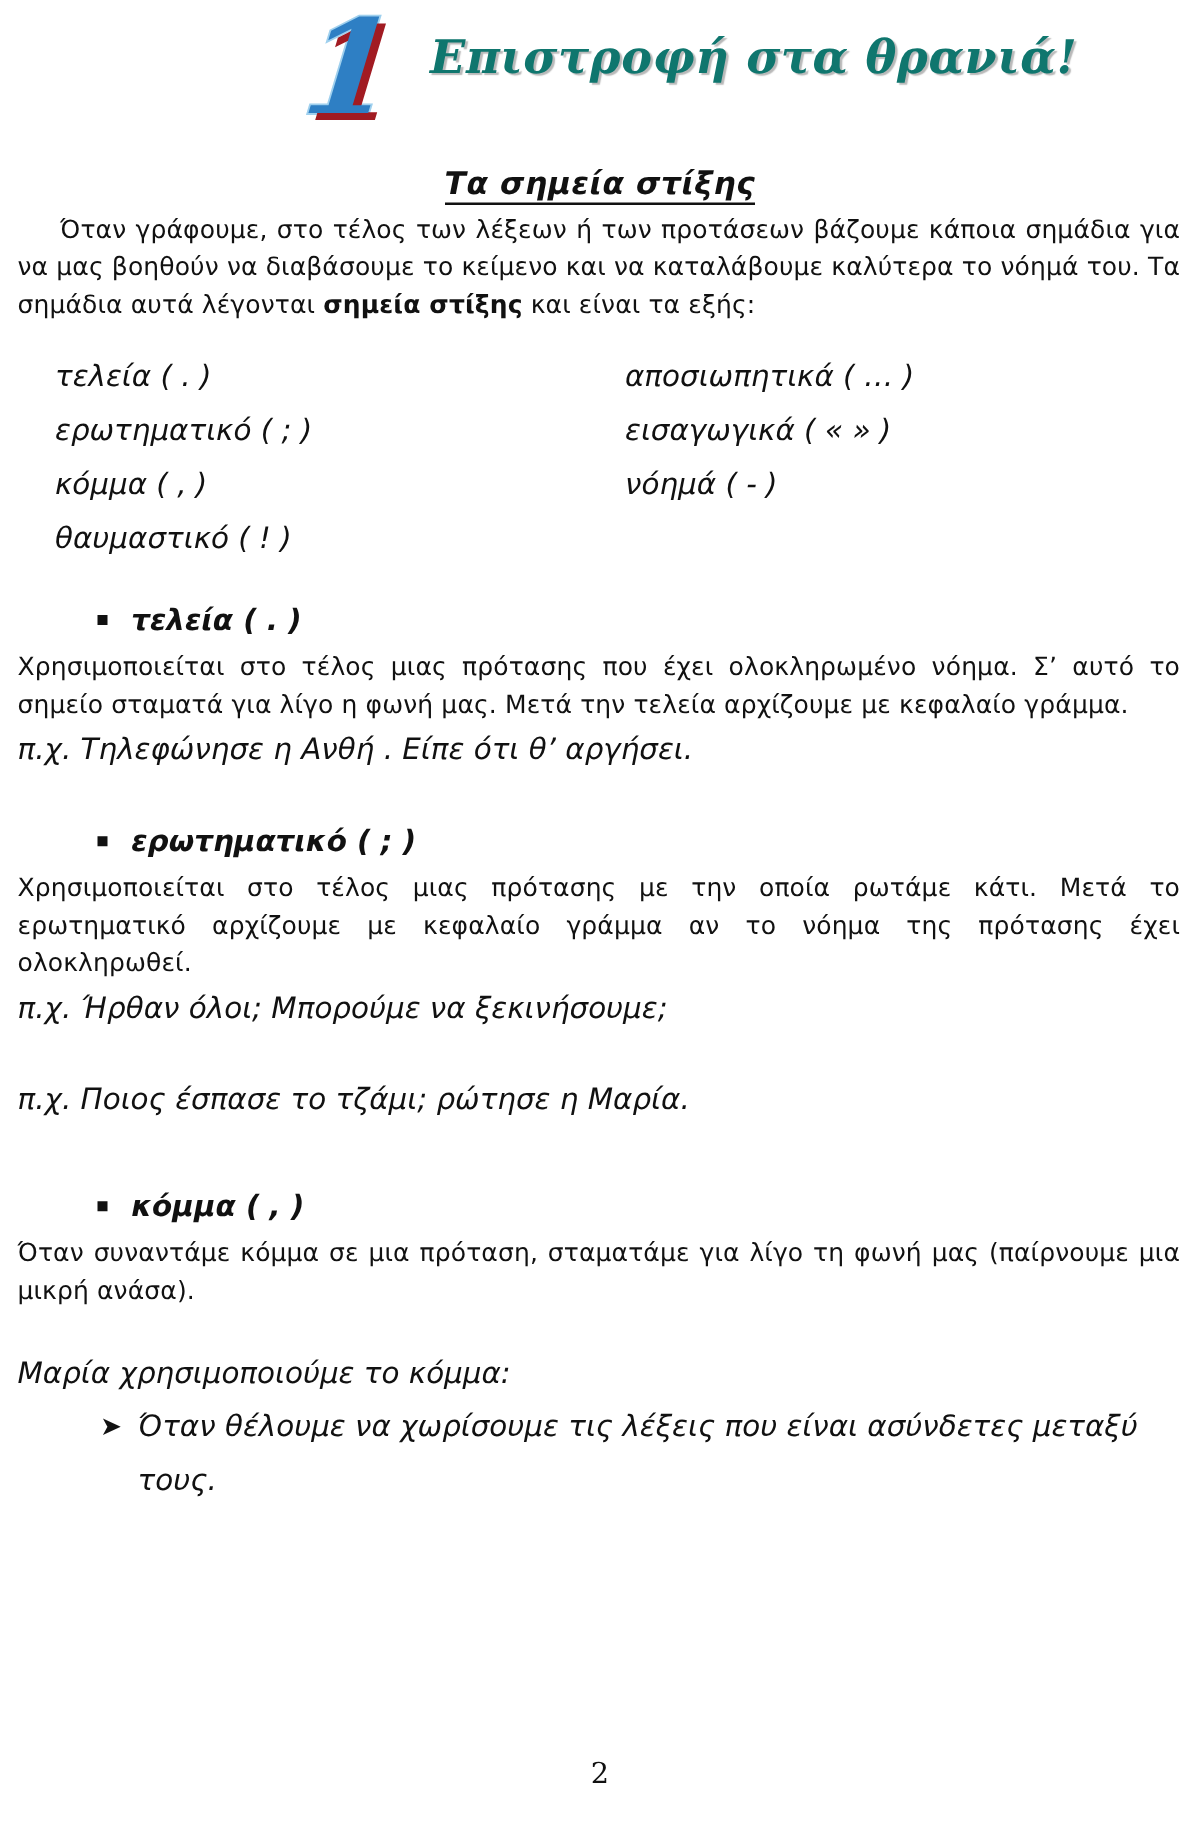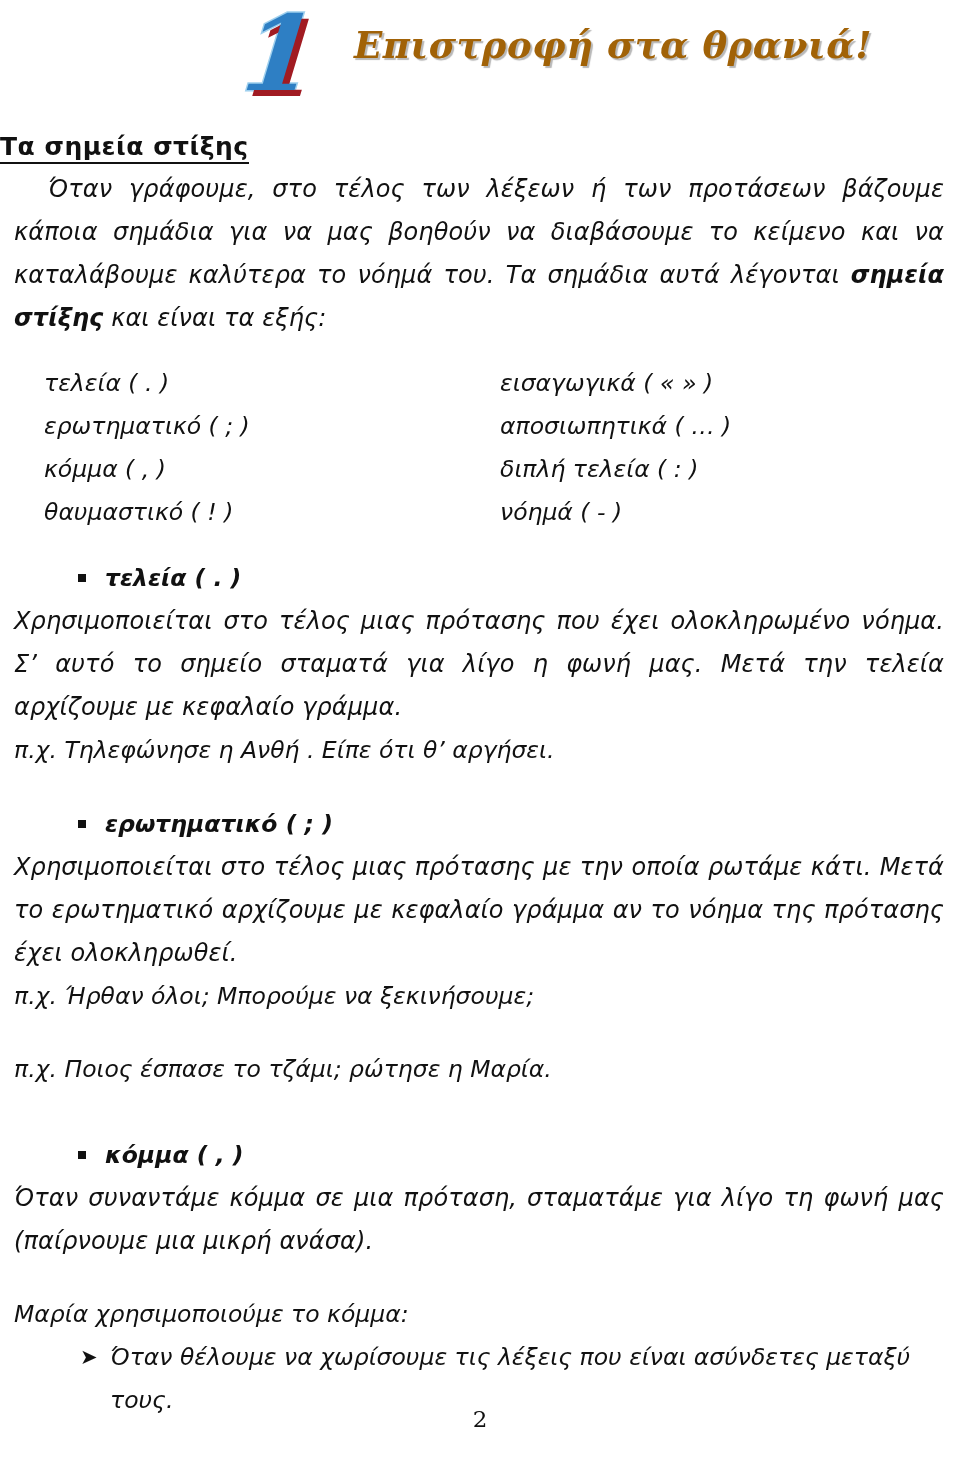--- a/index.html
+++ b/index.html
@@ -40,61 +40,62 @@
     text-align: center;
     color: #2e7fc4;
     -webkit-text-stroke: 3px #9fd0ee;
     paint-order: stroke fill;
     text-shadow: 6px 6px 0 #a11b22;
     transform: skewX(-6deg);
     user-select: none;
   }
   .header-title {
     position: absolute;
-    left: 354px;
+    left: 344px;
     top: 22px;
     font-family: "DejaVu Serif", serif;
     font-style: italic;
     font-weight: bold;
     font-size: 37px;
     line-height: 46px;
     letter-spacing: 0.5px;
-    color: #a16207;
+    color: #0f766e;
     text-shadow: 2px 2px 1px #b8b8b8;
     white-space: nowrap;
   }
 
   
   .body-area {
     position: absolute;
     left: 0;
     top: 108px;
     width: 960px;
   }
 
   .doc-heading {
     margin: 18px 0 0 0;
-    font-family: "DejaVu Sans", sans-serif;
+    text-align: center;
+    font-family: "DejaVu Sans", sans-serif;
+    font-style: italic;
     font-weight: bold;
     font-size: 25px;
     line-height: 42px;
     letter-spacing: 0.5px;
   }
   .doc-heading span {
     border-bottom: 2px solid #111111;
     padding-bottom: 1px;
   }
 
   .para {
     margin: 0;
     padding: 0 16px 0 14px;
     font-family: "DejaVu Sans", sans-serif;
-    font-style: italic;
-    font-size: 24px;
-    line-height: 43px;
+    font-size: 20px;
+    line-height: 30px;
     text-align: justify;
     text-justify: inter-word;
     letter-spacing: 0.1px;
   }
   .para.indent { text-indent: 34px; }
   .para b { font-weight: bold; }
 
   
   .punct-columns {
     position: relative;
@@ -207,23 +208,22 @@
     <p class="para indent"><span>Όταν γράφουμε, στο τέλος των λέξεων ή των προτάσεων βάζουμε κάποια σημάδια για να μας βοηθούν να διαβάσουμε το κείμενο και να καταλάβουμε καλύτερα το νόημά του. Τα σημάδια αυτά λέγονται </span><b>σημεία στίξης</b><span> και είναι τα εξής:</span></p>
 
     <div class="punct-columns">
       <div class="punct-col left">
         <div class="punct-item">τελεία ( . )</div>
         <div class="punct-item">ερωτηματικό ( ; )</div>
         <div class="punct-item">κόμμα ( , )</div>
         <div class="punct-item">θαυμαστικό ( ! )</div>
       </div>
       <div class="punct-col right">
+        <div class="punct-item">αποσιωπητικά ( … )</div>
         <div class="punct-item">εισαγωγικά ( «  » )</div>
-        <div class="punct-item">αποσιωπητικά ( … )</div>
-        <div class="punct-item">διπλή τελεία ( : )</div>
         <div class="punct-item">νόημά  ( - )</div>
       </div>
     </div>
 
     <div class="gap-sm"></div>
     <p class="bullet-head">
       <span class="sq-bullet"></span>
       <span>τελεία ( . )</span>
     </p>
     <p class="para">Χρησιμοποιείται στο τέλος μιας πρότασης που έχει ολοκληρωμένο νόημα. Σ’ αυτό το σημείο σταματά για λίγο η φωνή μας. Μετά την τελεία αρχίζουμε με κεφαλαίο γράμμα.</p>

